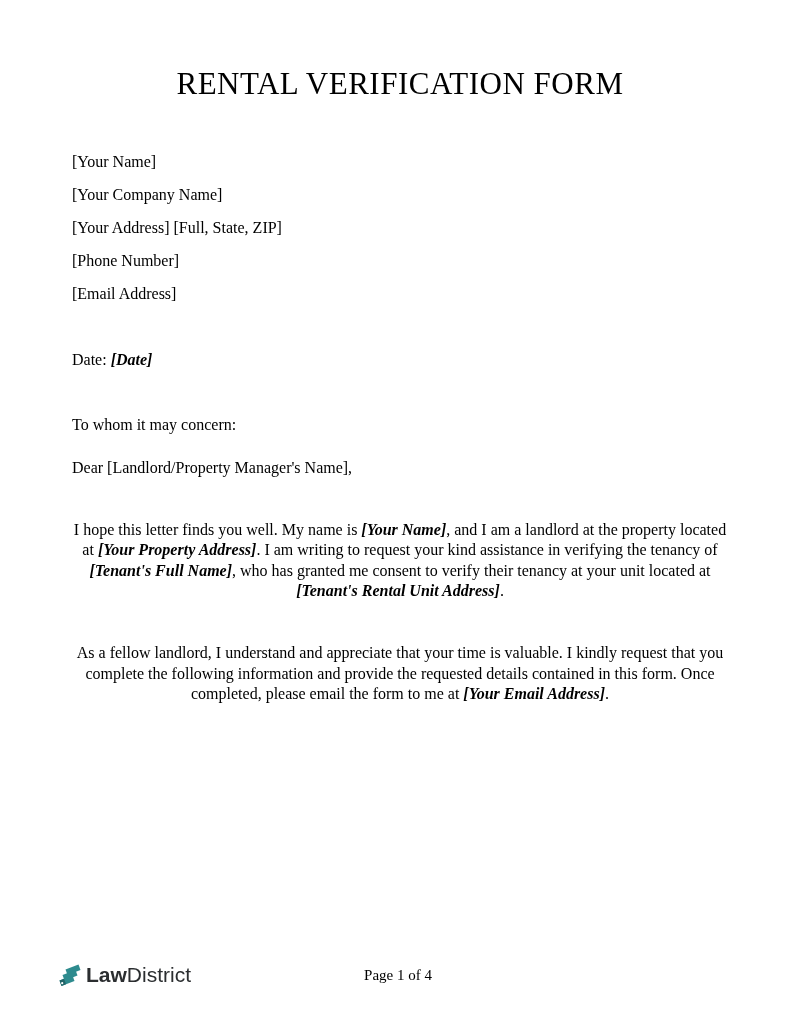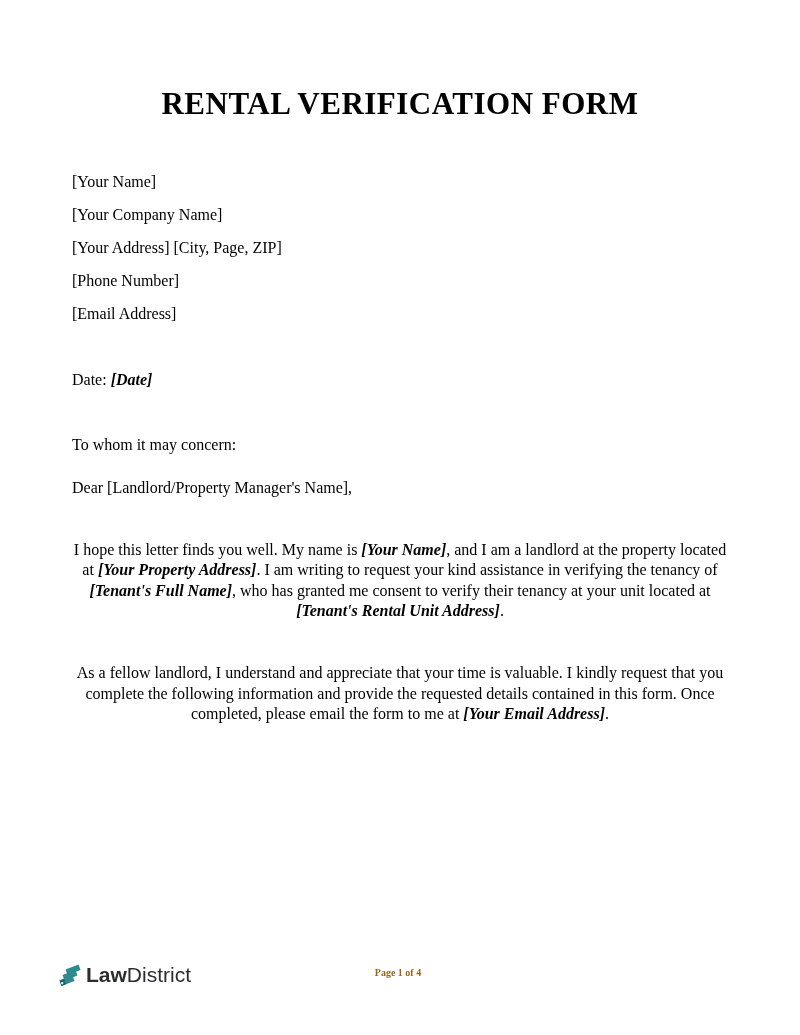--- a/index.html
+++ b/index.html
@@ -10,24 +10,24 @@
     height: 1035px;
     margin: 0 auto;
     background: #ffffff;
     font-family: "Liberation Serif", serif;
     font-size: 16px;
     color: #000000;
     overflow: hidden;
   }
   .content { padding: 0 72px; }
   .doc-title {
-    padding-top: 86px;
+    padding-top: 66px;
     text-align: center;
     font-size: 31px;
-    font-weight: 700;
+    font-weight: 400;
     letter-spacing: 0.5px;
     line-height: 1.15;
   }
   .sender { margin-top: 50px; }
   .sender p { margin: 0 0 13px 0; line-height: 20px; }
   .line { line-height: 21px; }
   .date-line { margin-top: 45px; }
   .salutation { margin-top: 44px; }
   .subject-line { margin-top: 45px; }
   .greeting { margin-top: 22px; }
@@ -53,37 +53,36 @@
     line-height: 28px;
   }
   .brand svg { margin-right: 4px; display: block; }
   .brand-bold { font-weight: 700; }
   .brand-regular { font-weight: 400; }
   .page-indicator {
     position: absolute;
     left: 0; right: 0;
     top: 6px;
     text-align: center;
-    font-size: 10px;
-    color: #a16207;
-    font-weight: bold;
+    font-size: 15px;
+    color: #000000;
   }
 </style>
 </head>
 <body>
 
 <div class="page">
   <div class="content">
 
     <h1 class="doc-title">RENTAL VERIFICATION FORM</h1>
 
     <div class="sender">
       <p>[Your Name]</p>
       <p>[Your Company Name]</p>
-      <p>[Your Address] [City, Page, ZIP]</p>
+      <p>[Your Address] [Full, State, ZIP]</p>
       <p>[Phone Number]</p>
       <p>[Email Address]</p>
     </div>
 
     <p class="line date-line"><span>Date: </span><span class="ph">[Date]</span></p>
 
     <p class="line salutation">To whom it may concern:</p>
 
 
     <p class="line greeting">Dear [Landlord/Property Manager's Name],</p>

